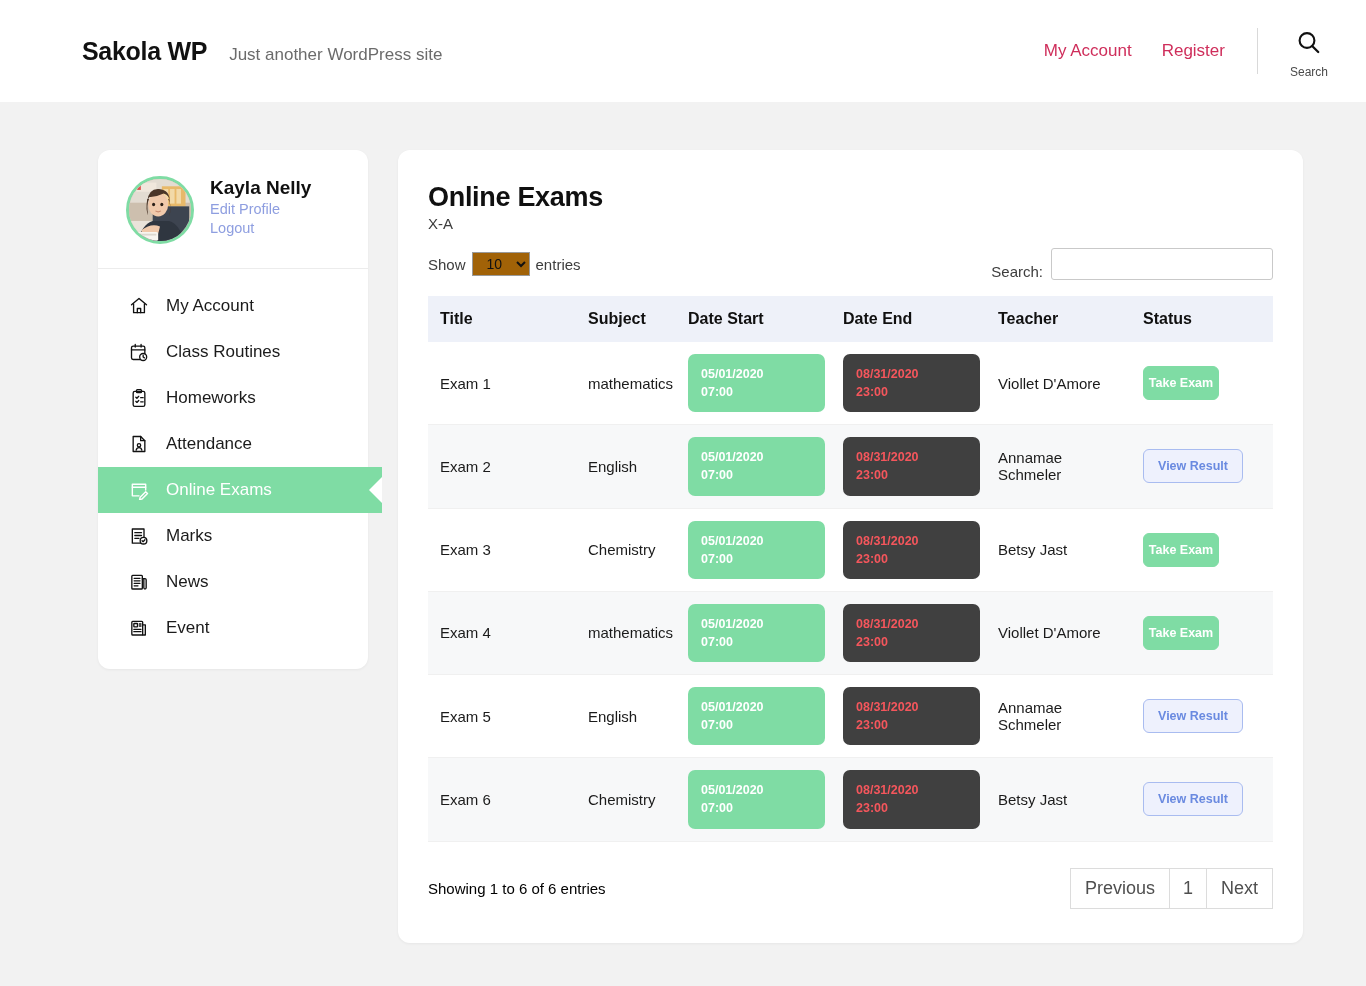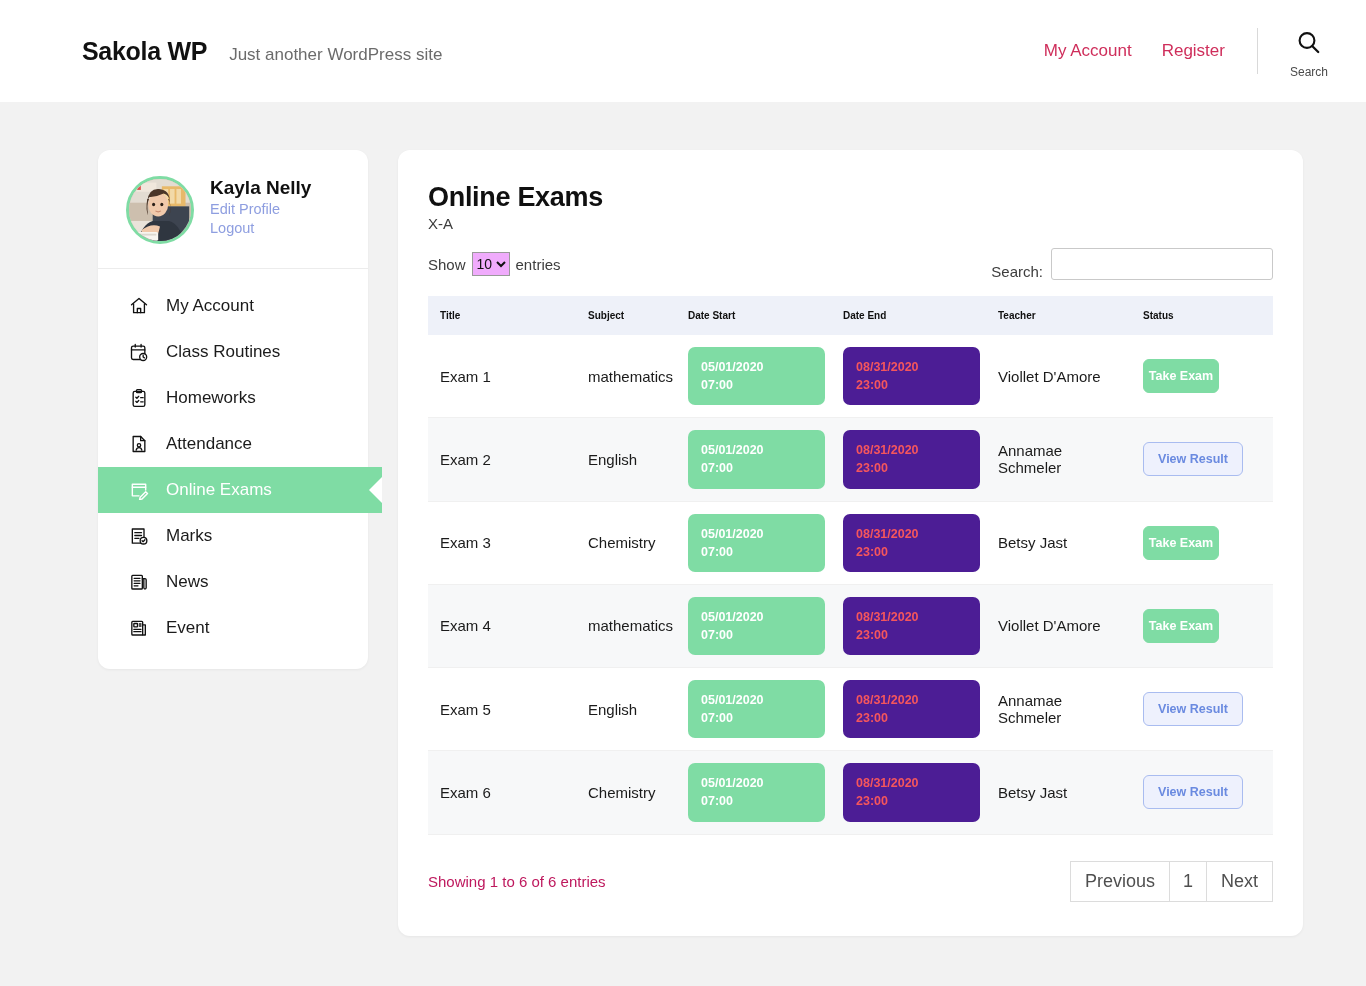--- a/index.html
+++ b/index.html
@@ -128,38 +128,38 @@
   }
   .card-subtitle { font-size: 15px; color: #3d3d3d; margin-bottom: 16px; }
 
   .table-controls {
     display: flex; align-items: center; justify-content: space-between;
     margin-bottom: 16px;
   }
   .length-ctl { font-size: 15px; color: #3d3d3d; display: flex; align-items: center; gap: 6px; }
   .length-ctl select {
     font-family: "Liberation Sans", sans-serif;
-    font-size: 14px; padding: 2px 0; color: #111;
-    border: 1px solid #9a9a9a; background: #f0abfc;
+    font-size: 14px; padding: 2px 10px; color: #111;
+    border: 1px solid #9a9a9a; background: #a16207;
   }
   .filter-ctl { display: flex; align-items: flex-end; gap: 8px; }
   .filter-ctl .flabel { font-size: 15px; color: #3d3d3d; }
   .filter-ctl input {
     width: 222px; height: 32px;
     border: 1px solid #c9c9c9; border-radius: 3px;
     padding: 0 8px; font-size: 14px;
     font-family: "Liberation Sans", sans-serif;
     outline: none; background: #fff;
   }
 
   table.exams { width: 100%; border-collapse: collapse; table-layout: fixed; }
   table.exams thead th {
     background: #eef1f9;
     text-align: left;
-    font-size: 10px; font-weight: 700; color: #101010;
+    font-size: 16px; font-weight: 700; color: #101010;
     padding: 14px 10px;
     white-space: nowrap;
   }
   table.exams thead th.c-title   { width: 150px; padding-left: 12px; }
   table.exams thead th.c-subject { width: 100px; }
   table.exams thead th.c-start   { width: 155px; }
   table.exams thead th.c-end     { width: 155px; }
   table.exams thead th.c-teacher { width: 145px; }
   table.exams thead th.c-status  { width: 140px; }
 
@@ -175,21 +175,21 @@
 
   .chip {
     display: block;
     border-radius: 7px;
     padding: 11px 13px;
     font-size: 12.5px; font-weight: 700;
     line-height: 1.45;
     width: 137px;
   }
   .chip-start { background: #7fdca4; color: #ffffff; }
-  .chip-end   { background: #4c1d95; color: #f5565c; }
+  .chip-end   { background: #404040; color: #f5565c; }
 
   .btn {
     display: inline-block;
     font-size: 12.5px; font-weight: 700;
     border-radius: 6px;
     padding: 9px 0;
     width: 76px;
     text-align: center;
     cursor: pointer;
     font-family: "Liberation Sans", sans-serif;
@@ -199,21 +199,21 @@
   }
   .btn-view {
     background: #eef1fd; color: #6a8ae0; border: 1px solid #a9bcf0;
     width: 100px;
   }
 
   .table-footer {
     display: flex; align-items: center; justify-content: space-between;
     margin-top: 26px;
   }
-  .info-text { font-size: 15px; color: #be185d; }
+  .info-text { font-size: 15px; color: #000000; }
   .pagination { display: flex; }
   .page-btn {
     border: 1px solid #dcdcdc;
     background: #ffffff;
     color: #4f4f4f;
     font-size: 18px;
     padding: 9px 14px;
     cursor: pointer;
     margin-left: -1px;
     font-family: "Liberation Sans", sans-serif;

